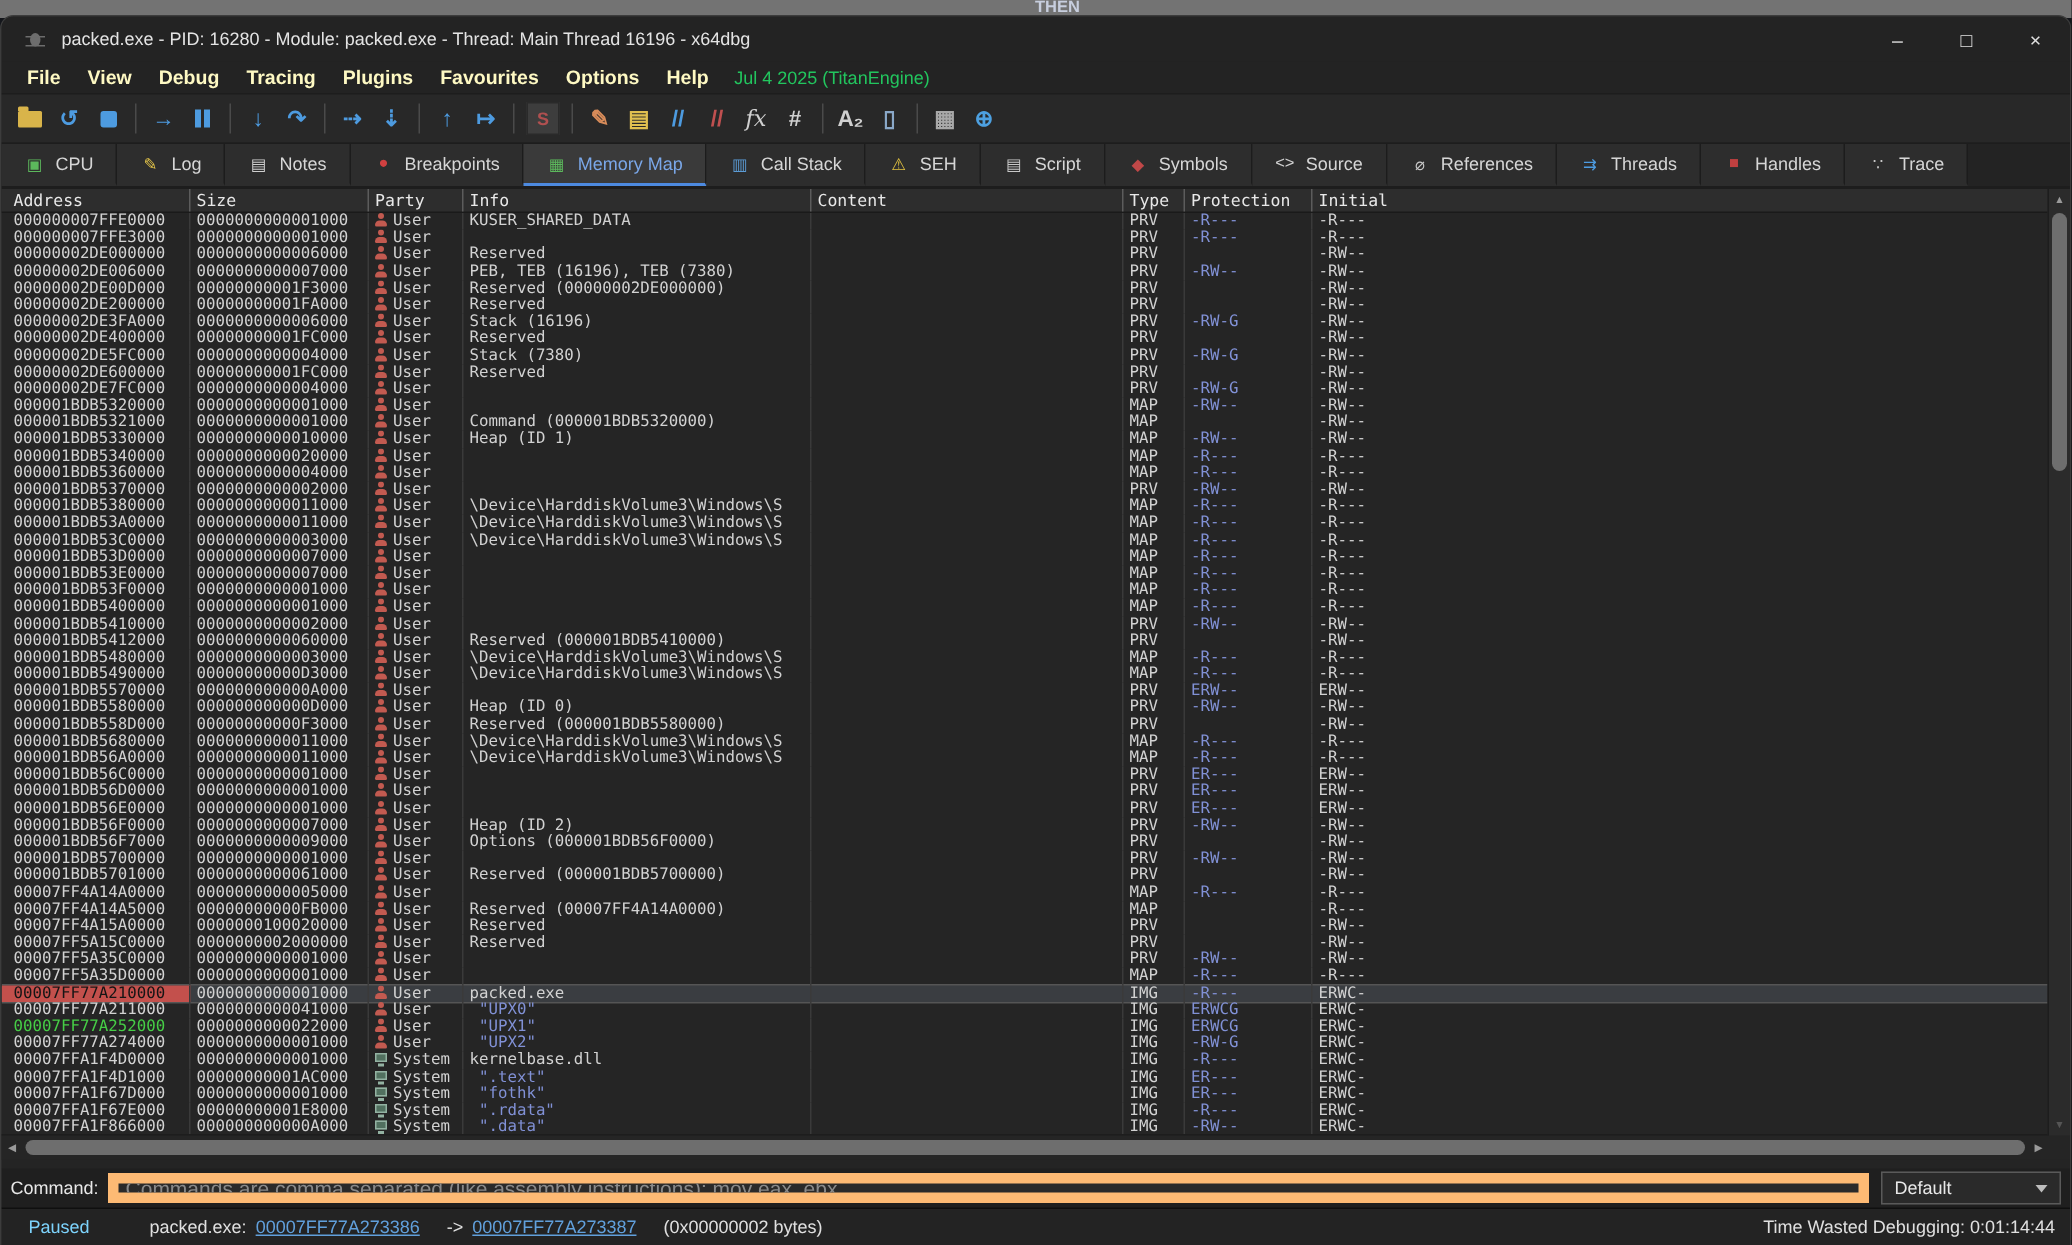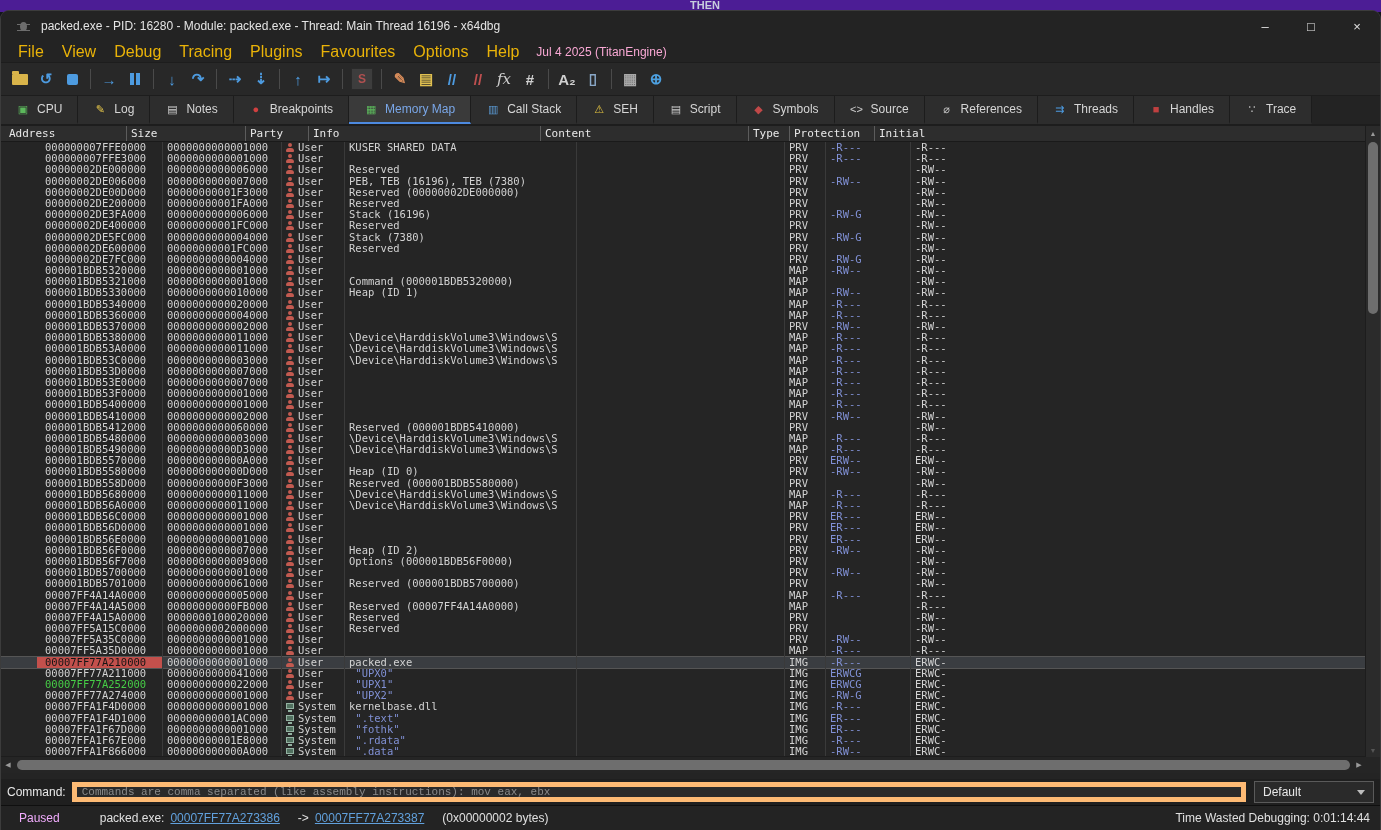--- a/index.html
+++ b/index.html
@@ -1,38 +1,38 @@
 <!DOCTYPE html>
 <html><head>
 <meta charset="utf-8">
 <style>
   html,body{margin:0;padding:0;width:1381px;height:830px;overflow:hidden;background:#14161b;
     font-family:"Liberation Sans",sans-serif;-webkit-font-smoothing:antialiased;}
   
-  .bg-strip{position:absolute;top:0;left:0;width:100%;height:12px;background:#4c1d95;}
+  .bg-strip{position:absolute;top:0;left:0;width:100%;height:12px;background:#737373;}
   .bg-frag{position:absolute;top:-1px;left:690px;color:#c7cede;font-size:11px;font-weight:bold;}
   
   .win{position:absolute;top:10px;left:0;right:0;bottom:0;background:#242424;
     border:1px solid #3c3c3c;border-bottom:none;border-radius:9px 9px 0 0;overflow:hidden;
     display:flex;flex-direction:column;box-sizing:border-box;}
   
   .titlebar{height:30px;display:flex;align-items:center;background:#232323;flex:0 0 auto;}
   .bug{width:15px;height:15px;margin-left:15px;position:relative;flex:0 0 auto;}
   .bug::before{content:"";position:absolute;left:4px;top:3px;width:7px;height:9px;border-radius:50%;background:#6d6d6d;}
   .bug::after{content:"";position:absolute;left:1px;top:5px;width:13px;height:5px;
     border-top:1px solid #6d6d6d;border-bottom:1px solid #6d6d6d;}
   .title-text{color:#e4e4e4;font-size:12px;margin-left:10px;white-space:nowrap;}
   .win-controls{margin-left:auto;display:flex;height:100%;}
   .wbtn{width:46px;height:100%;display:flex;align-items:center;justify-content:center;
     color:#e0e0e0;font-size:13px;cursor:default;}
   
   .menubar{height:21px;display:flex;align-items:center;background:#232323;flex:0 0 auto;padding-left:8px;}
   .menu-items{display:flex;}
-  .mi{color:#eab308;font-size:16px;padding:0 9px;}
-  .build-info{color:#f9a8d4;font-size:12px;margin-left:8px;}
+  .mi{color:#fef9c3;font-size:13px;padding:0 9px;font-weight:bold;}
+  .build-info{color:#22c55e;font-size:12px;margin-left:8px;}
   
   .toolbar{height:32px;display:flex;align-items:center;background:#282828;flex:0 0 auto;padding-left:6px;border-top:1px solid #1d1d1d;}
   .tbtn{width:26px;height:26px;display:flex;align-items:center;justify-content:center;
     font-size:15px;font-weight:bold;flex:0 0 auto;}
   .tbtn.boxed{background:#3d3d3d;border:1px solid #2a2a2a;width:20px;height:20px;margin:0 3px;font-size:12px;}
   .tbtn.ital{font-style:italic;font-weight:normal;font-family:"DejaVu Serif",serif;}
   .tsep{width:1px;height:20px;background:#4a4a4a;margin:0 5px;flex:0 0 auto;}
   .k-folder{width:16px;height:11px;background:#d9b44a;border-radius:1px;position:relative;}
   .k-folder::before{content:"";position:absolute;top:-3px;left:0;width:7px;height:3px;background:#d9b44a;border-radius:1px 1px 0 0;}
   .k-stop{width:11px;height:11px;background:#4d9be0;border-radius:2px;}
@@ -45,21 +45,21 @@
   .ticon{font-size:11px;width:14px;text-align:center;}
   
   .table-wrap{position:relative;flex:0 0 auto;height:647px;background:#252525;border-top:2px solid #1d1d1d;}
   .thead,.trow{display:grid;grid-template-columns:126px 119px 63px 232px 208px 41px 85px 1fr;
     font-family:"DejaVu Sans Mono",monospace;}
   .thead{height:15px;line-height:15px;background:#2d2d2d;color:#e8e8e8;font-size:11px;border-bottom:1px solid #1a1a1a;}
   .hc{padding-left:4px;border-right:1px solid #5c5c5c;overflow:hidden;white-space:pre;}
   .hc:first-child{padding-left:8px;}
   .hc:last-child{border-right:none;}
   .tbody{height:616px;overflow:hidden;}
-  .trow{height:11.2px;line-height:11.2px;font-size:10.5px;color:#d2d2d2;padding-left:36px;}
+  .trow{height:11.2px;line-height:11.2px;font-size:10.5px;color:#d2d2d2;}
   .trow.sel{background:#3a3d41;box-shadow:0 -1px 0 #555,0 1px 0 #555;}
   .tc{padding-left:4px;border-right:1px solid #3a3a3a;overflow:hidden;white-space:pre;}
   .tc:first-child{padding-left:8px;}
   .tc:last-child{border-right:none;}
   .tc.blue{color:#8191d6;}
   .tc.red{background:#c3504c;color:#151515;}
   .tc.green{color:#46cd46;}
   .pi{display:inline-block;width:8px;height:9px;margin-right:4px;position:relative;vertical-align:-1px;}
   .pi.user::before{content:"";position:absolute;top:0;left:2px;width:4px;height:4px;border-radius:50%;background:#c25a50;}
   .pi.user::after{content:"";position:absolute;bottom:0;left:0;width:8px;height:4px;border-radius:3px 3px 1px 1px;background:#c25a50;}
@@ -73,30 +73,30 @@
   .vs-down{bottom:0;color:#555;}
   .vs-thumb{position:absolute;top:16px;left:2px;width:10px;height:172px;background:#6e6e6e;border-radius:5px;}
   
   .hscroll{position:absolute;left:0;bottom:0;height:16px;right:14px;background:#252525;border-top:1px solid #1d1d1d;display:flex;align-items:center;}
   .hs-left,.hs-right{width:14px;color:#9a9a9a;font-size:7px;text-align:center;flex:0 0 auto;}
   .hs-thumb{flex:1;height:10px;margin:0 2px;background:#6e6e6e;border-radius:5px;}
   
   .gap{height:6px;background:#242424;flex:0 0 auto;}
   .cmdbar{height:26px;display:flex;align-items:center;background:#1f1f1f;flex:0 0 auto;padding:0 6px;}
   .cmd-label{color:#e8e8e8;font-size:12px;margin-right:6px;flex:0 0 auto;}
-  .cmd-input{flex:1;height:20px;background:#2a2a2a;border:5px solid #fdba74;color:#bdbdbd;
-    font-family:Liberation Mono, monospace;font-size:11px;padding:0 5px;box-sizing:border-box;outline:none;}
+  .cmd-input{flex:1;height:20px;background:#2a2a2a;border:7px solid #fdba74;color:#bdbdbd;
+    font-family:Liberation Sans, sans-serif;font-size:14px;padding:0 5px;box-sizing:border-box;outline:none;}
   .cmd-input::placeholder{color:#8a8a8a;}
   .cmd-select{width:120px;height:22px;margin-left:8px;background:#2a2a2a;border:1px solid #5a5a5a;
     display:flex;align-items:center;color:#e8e8e8;font-size:12px;padding:0 8px;box-sizing:border-box;flex:0 0 auto;}
   .caret{margin-left:auto;width:0;height:0;border-left:4px solid transparent;border-right:4px solid transparent;border-top:5px solid #bdbdbd;}
   
   .statusbar{flex:1;display:flex;align-items:center;background:#232323;border-top:1px solid #0f0f0f;
     font-size:12px;color:#e0e0e0;padding:0 10px;}
-  .st-state{color:#f0abfc;margin:0 26px 0 8px;}
+  .st-state{color:#7dd3fc;margin:0 26px 0 8px;}
   .st-link{color:#61a0dc;text-decoration:underline;margin:0 4px;}
   .st-seg{margin:0 2px;white-space:pre;padding-left:12px;}
   .st-time{margin-left:auto;color:#e0e0e0;}
 </style>
 </head>
 <body>
 
 <div class="bg-strip">
   <span class="bg-frag">THEN</span>
 </div>

